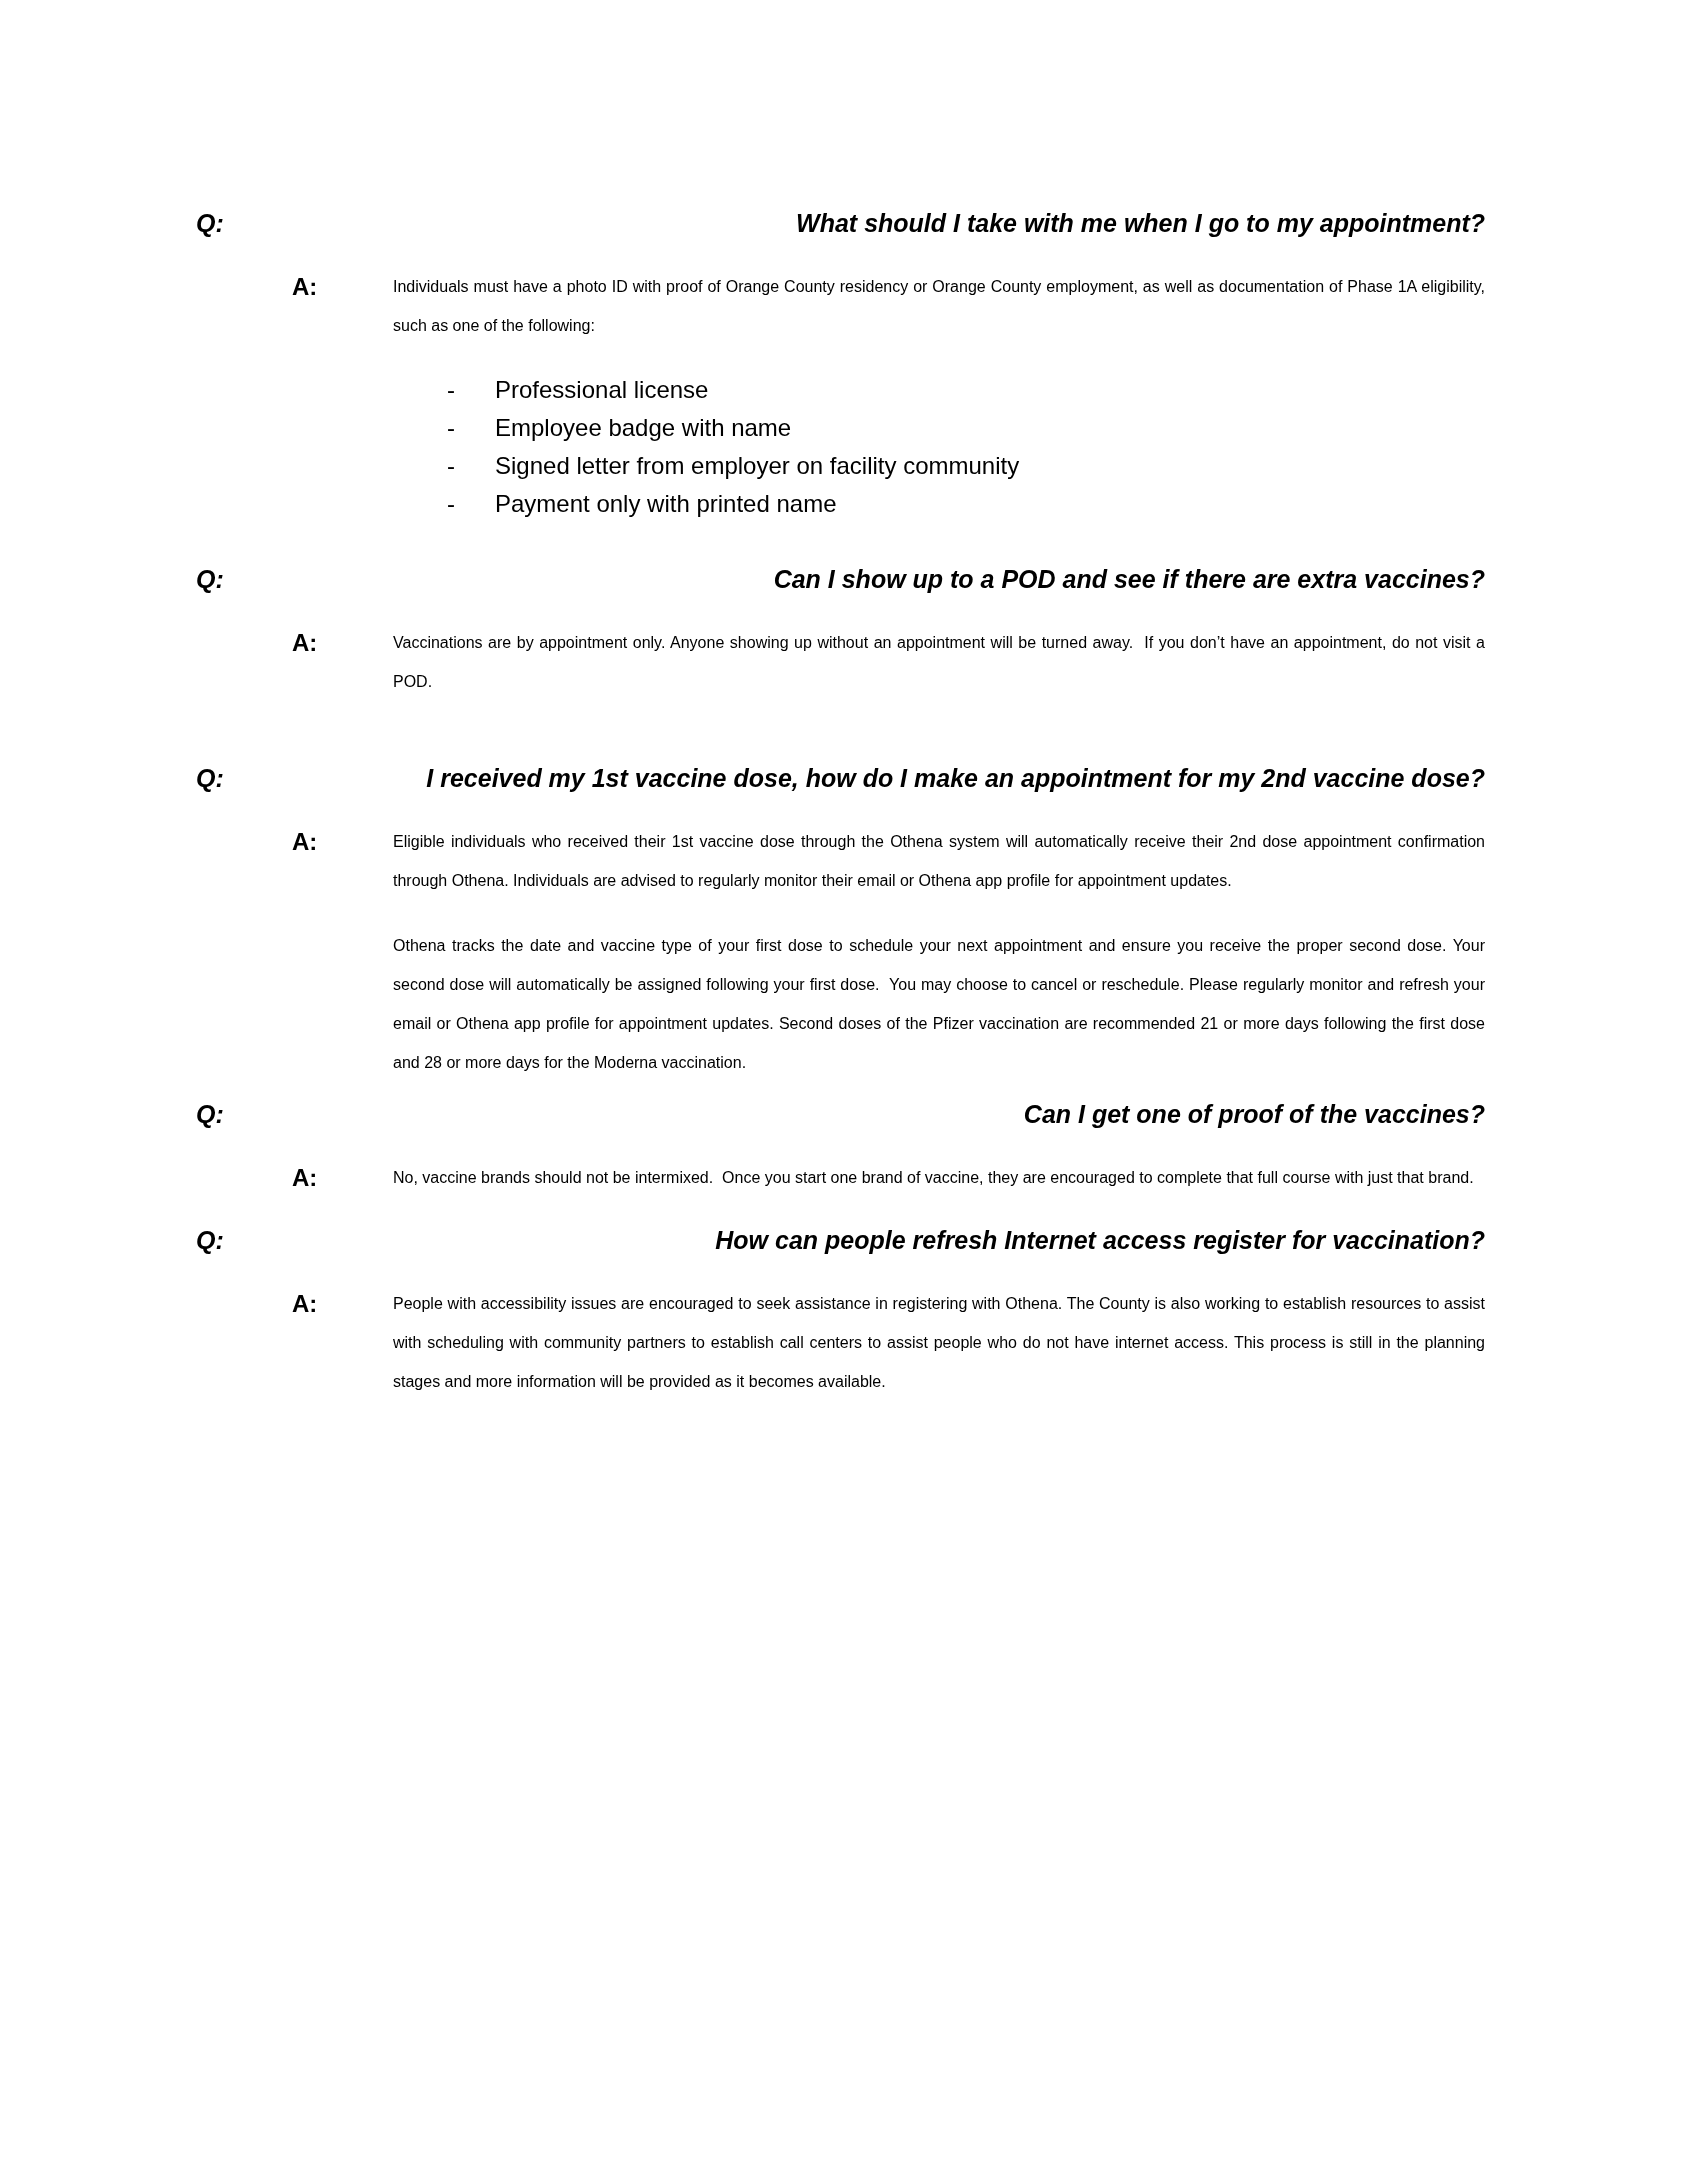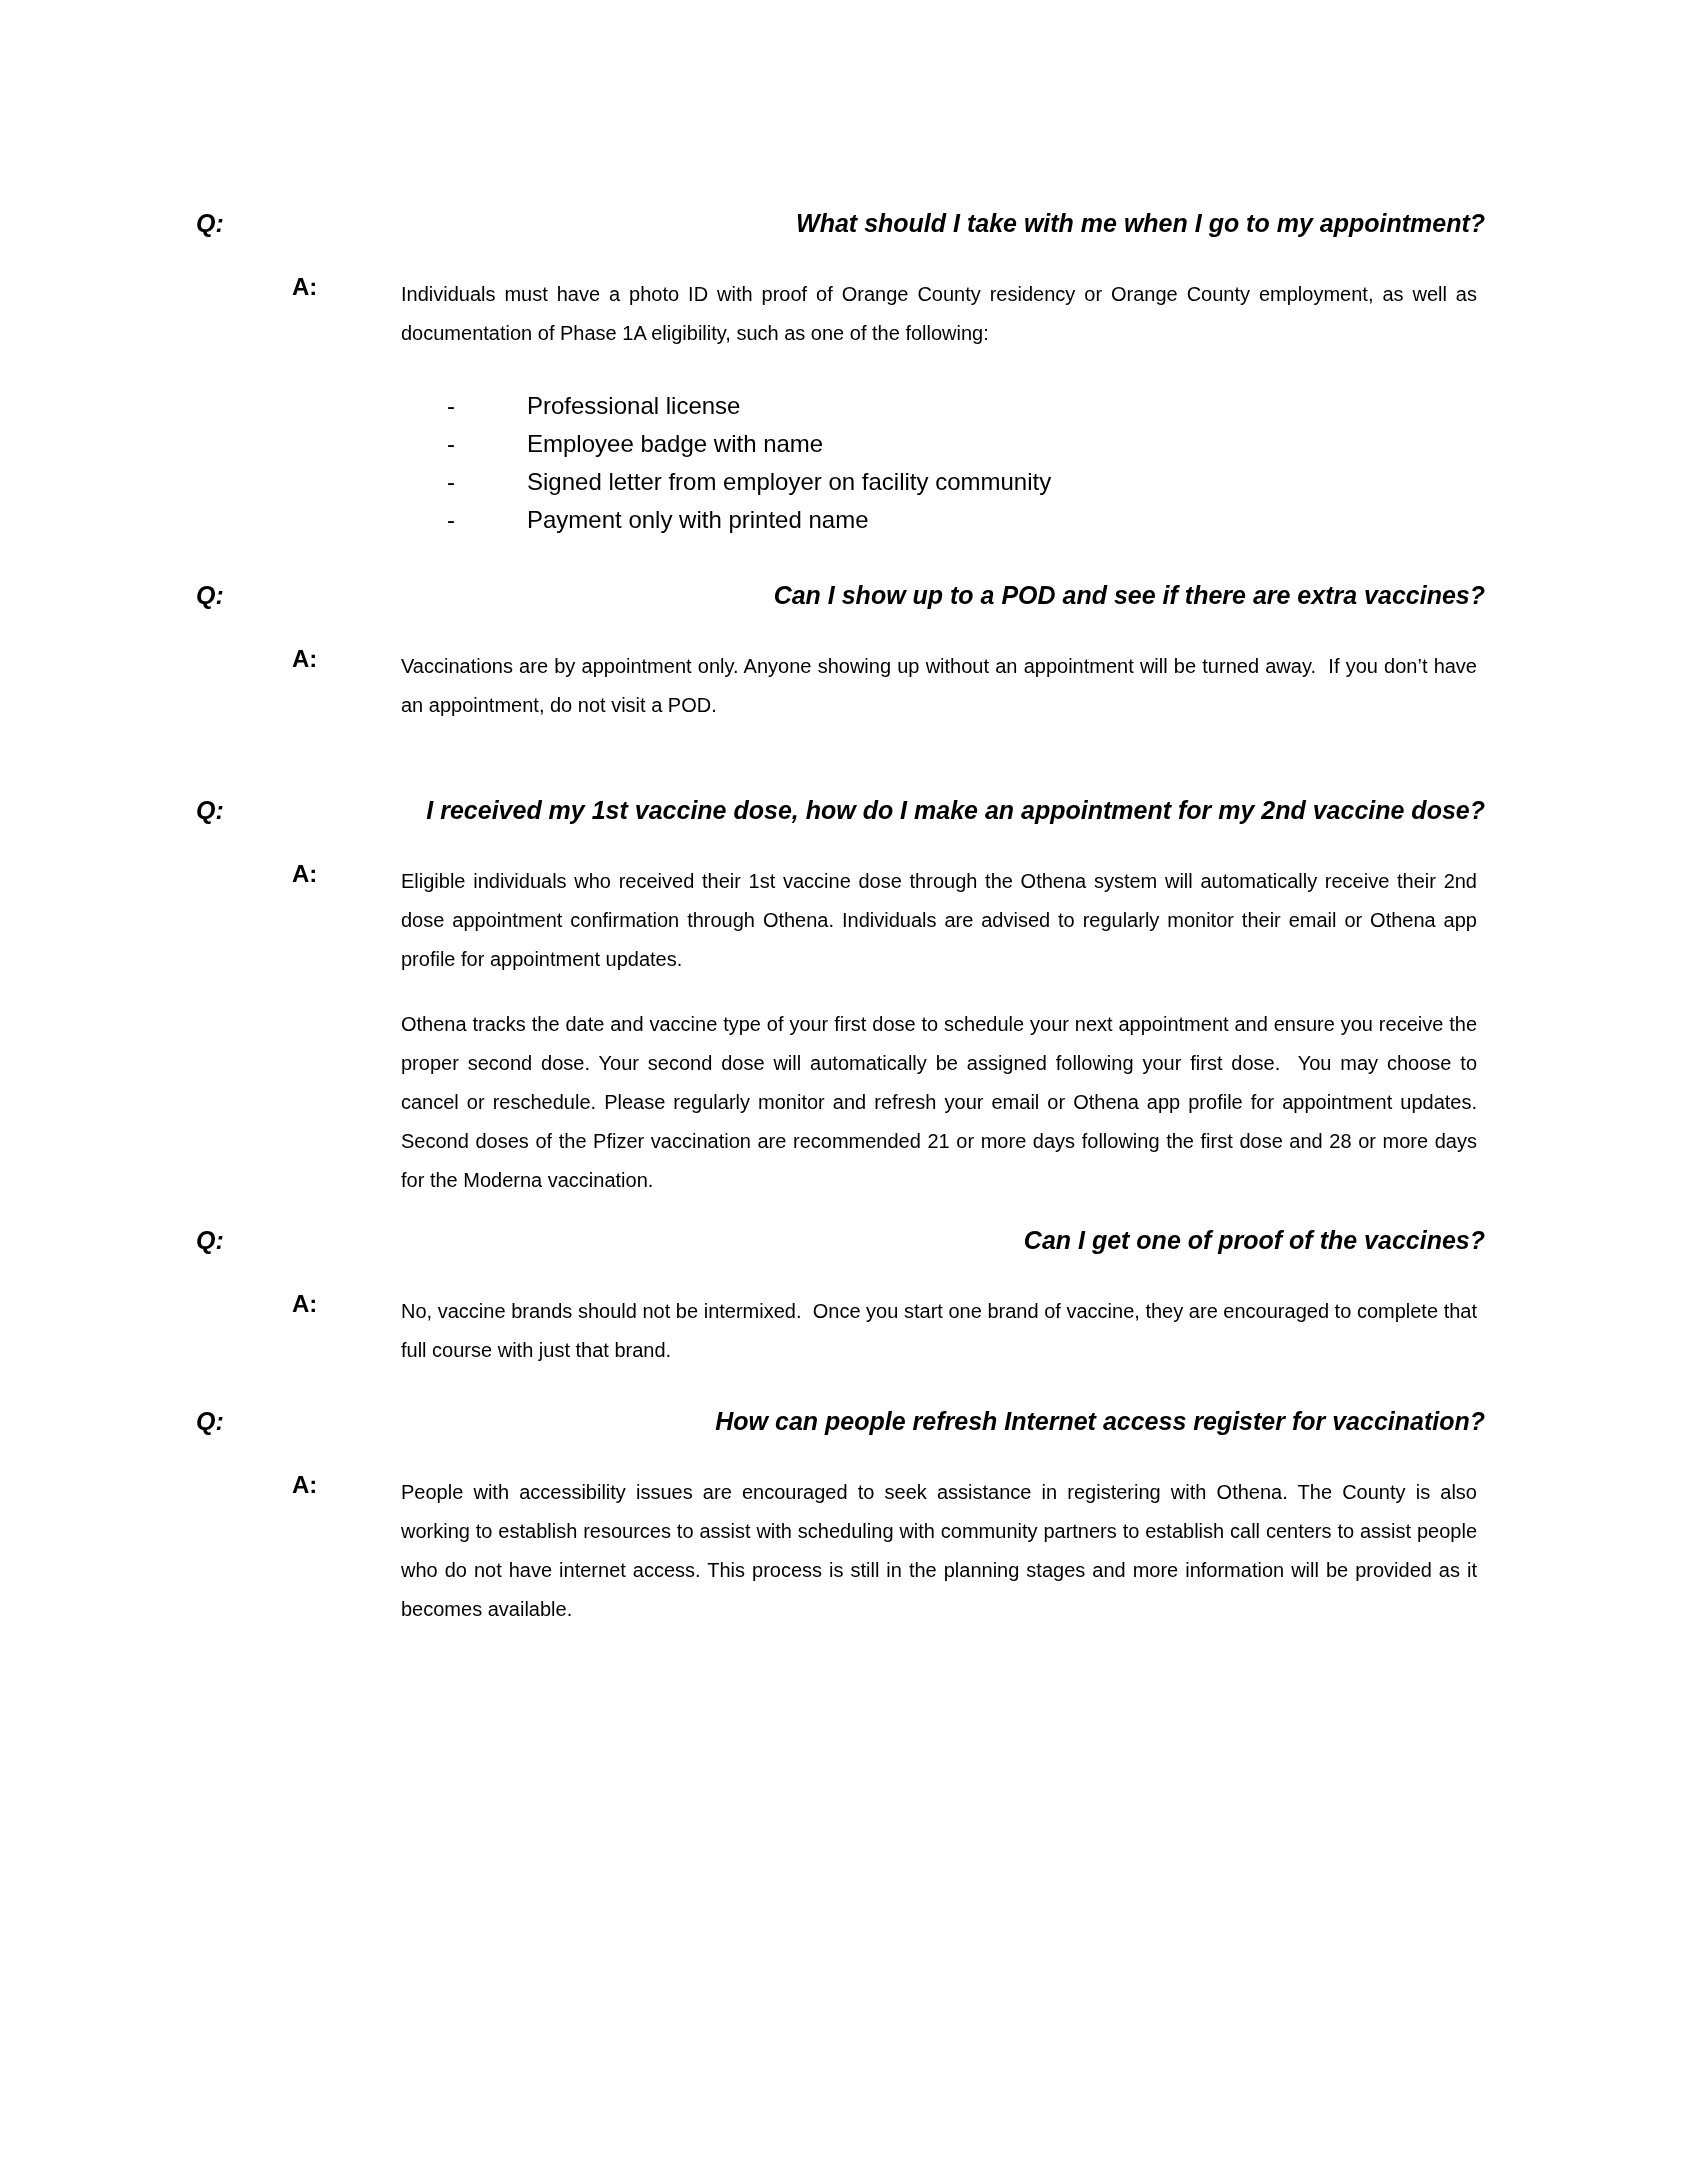--- a/index.html
+++ b/index.html
@@ -42,40 +42,40 @@
   }
   .a-label {
     flex: none;
     width: 101px;
     font-weight: bold;
     font-size: 24px;
     line-height: 39px;
   }
   .a-body { flex: 1; min-width: 0; }
   .a-para {
-    margin: 8px;
-    font-size: 20px;
+    margin: 0;
+    font-size: 16px;
     line-height: 39px;
     text-align: justify;
     white-space: pre-wrap;
   }
   .a-para + .a-para { margin-top: 26px; }
 
   .bullets {
     list-style: none;
     margin: 26px 0 0 0;
     padding: 0 0 0 251px;
   }
   .bullet {
     display: flex;
     font-size: 24px;
     line-height: 38px;
   }
   .dash { flex: none; width: 48px; }
-  .bullet-text { flex: 1; margin-left: 32px; }
+  .bullet-text { flex: 1; }
 </style>
 </head>
 <body>
 
 <div class="page">
   <div class="content">
 
     <section class="qa qa-1">
       <div class="q-row">
         <span class="q-label">Q:</span>

